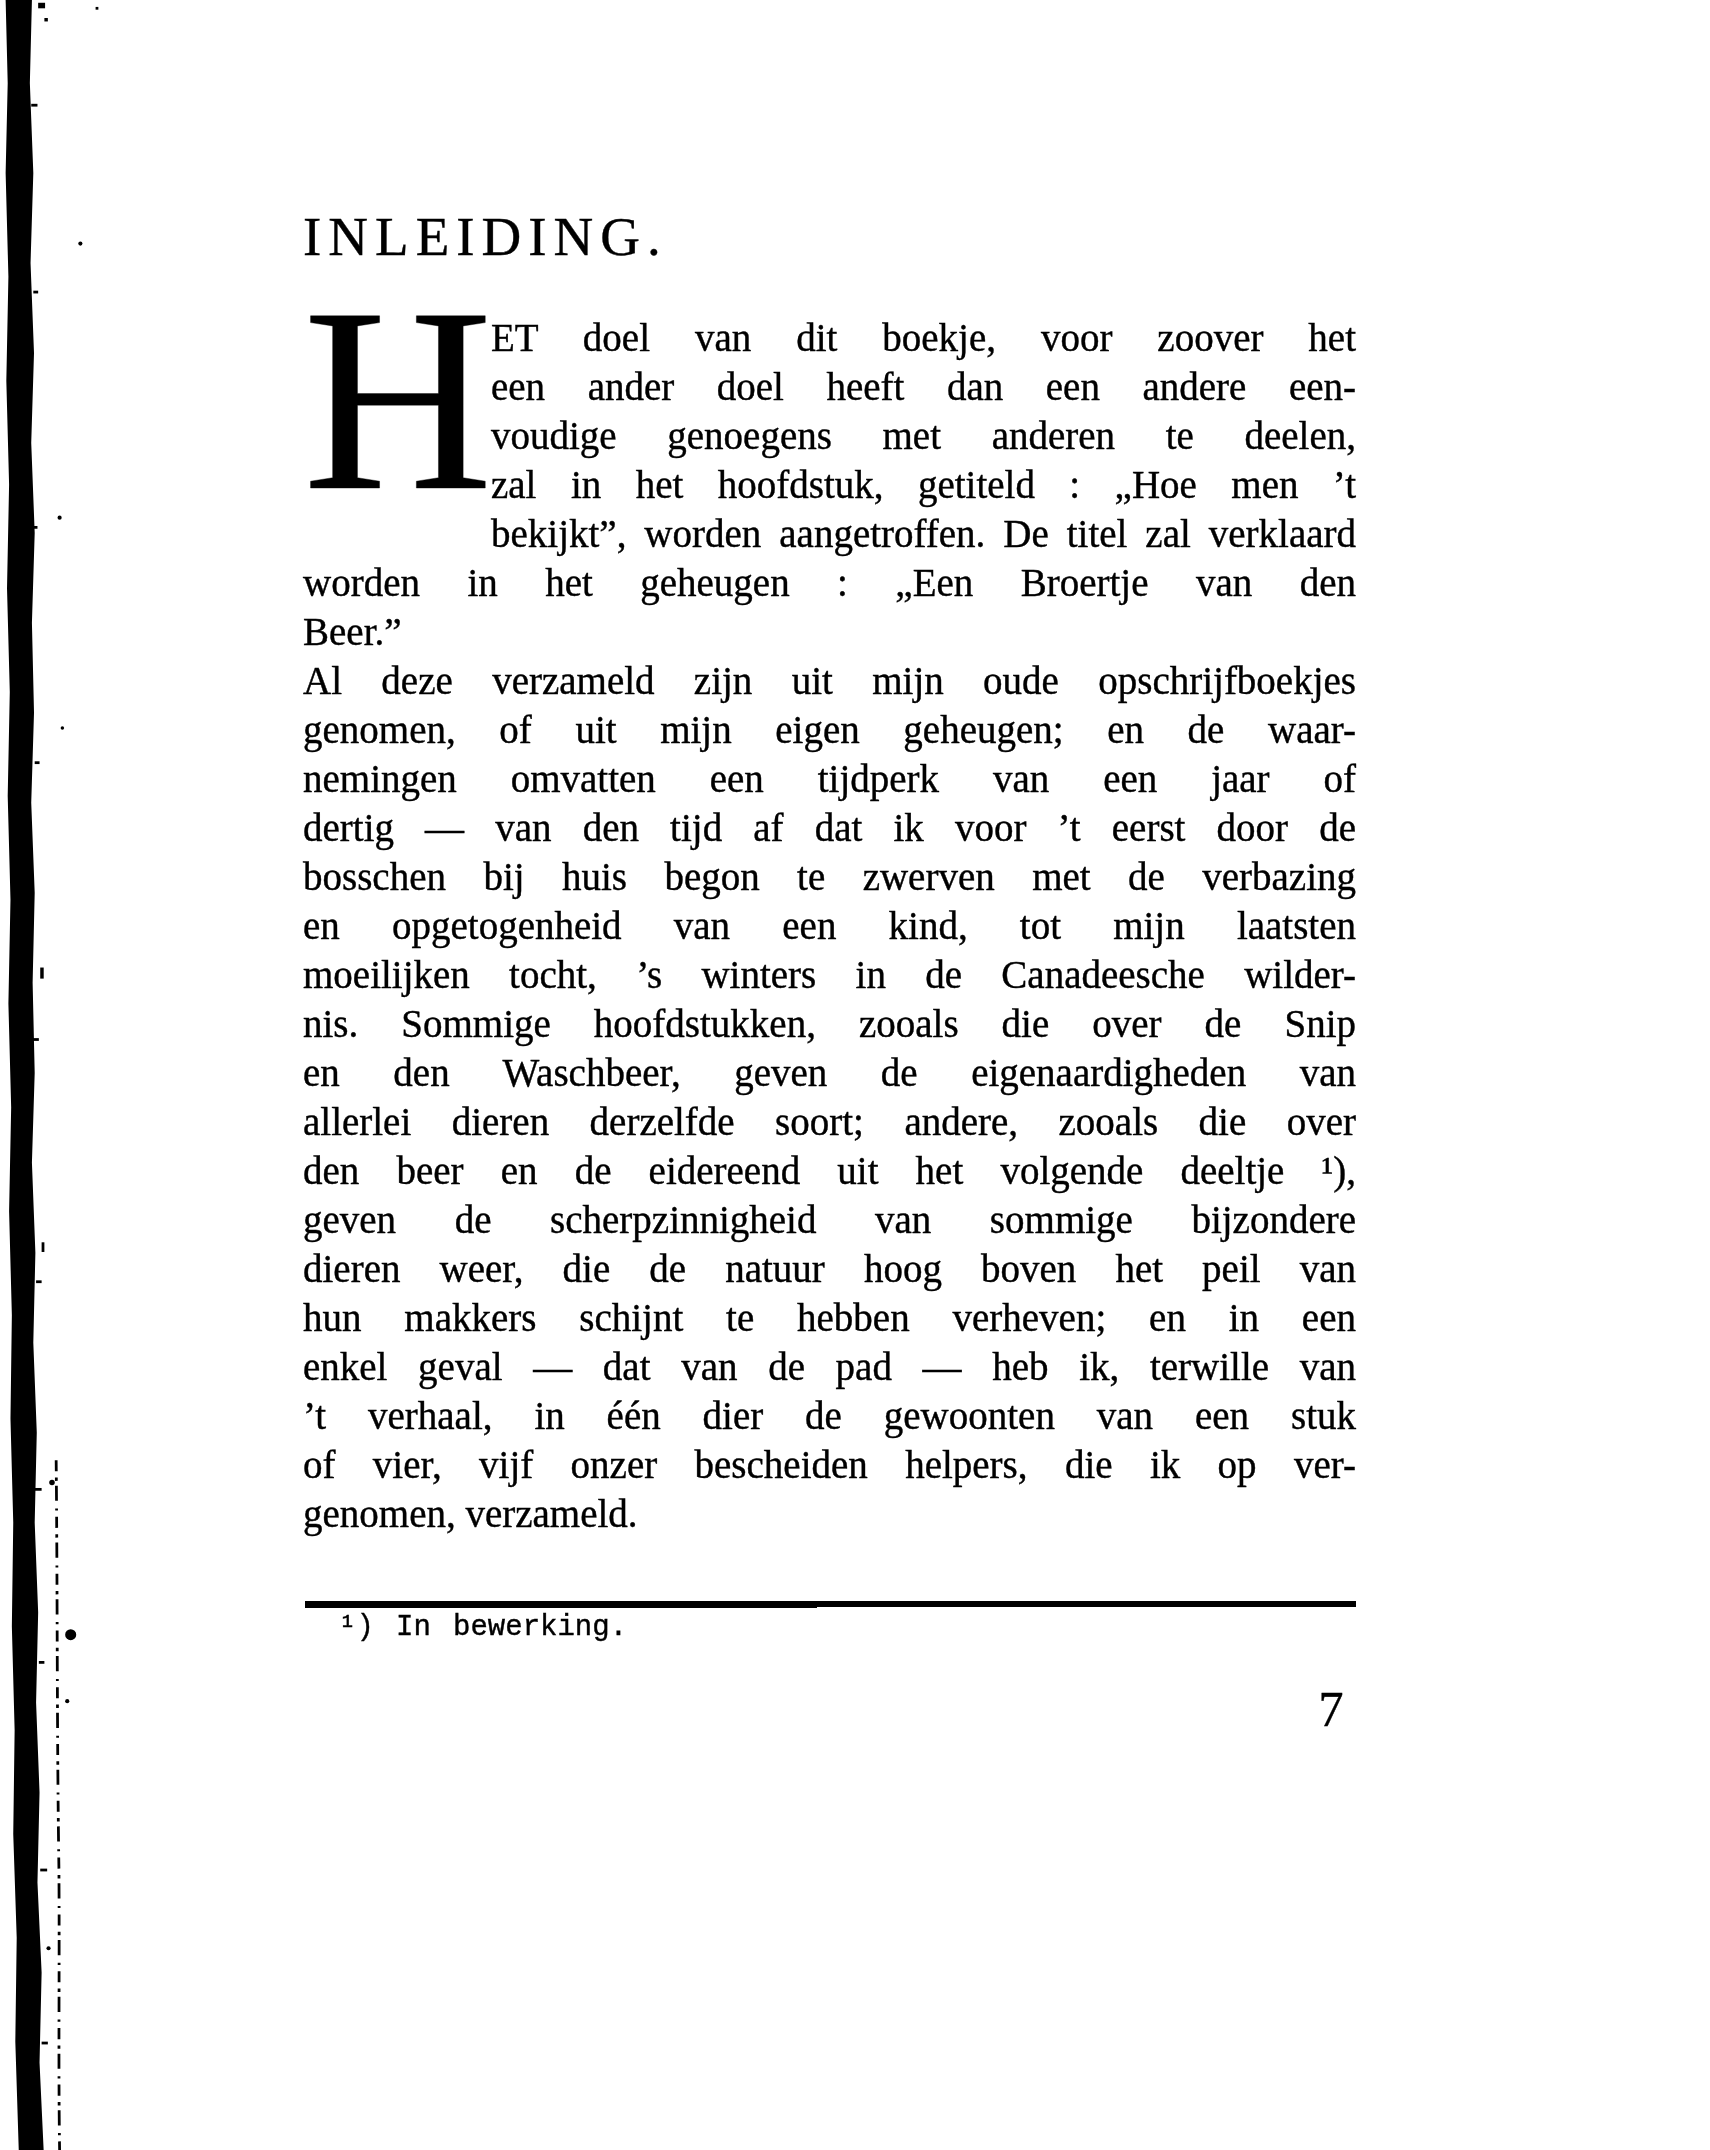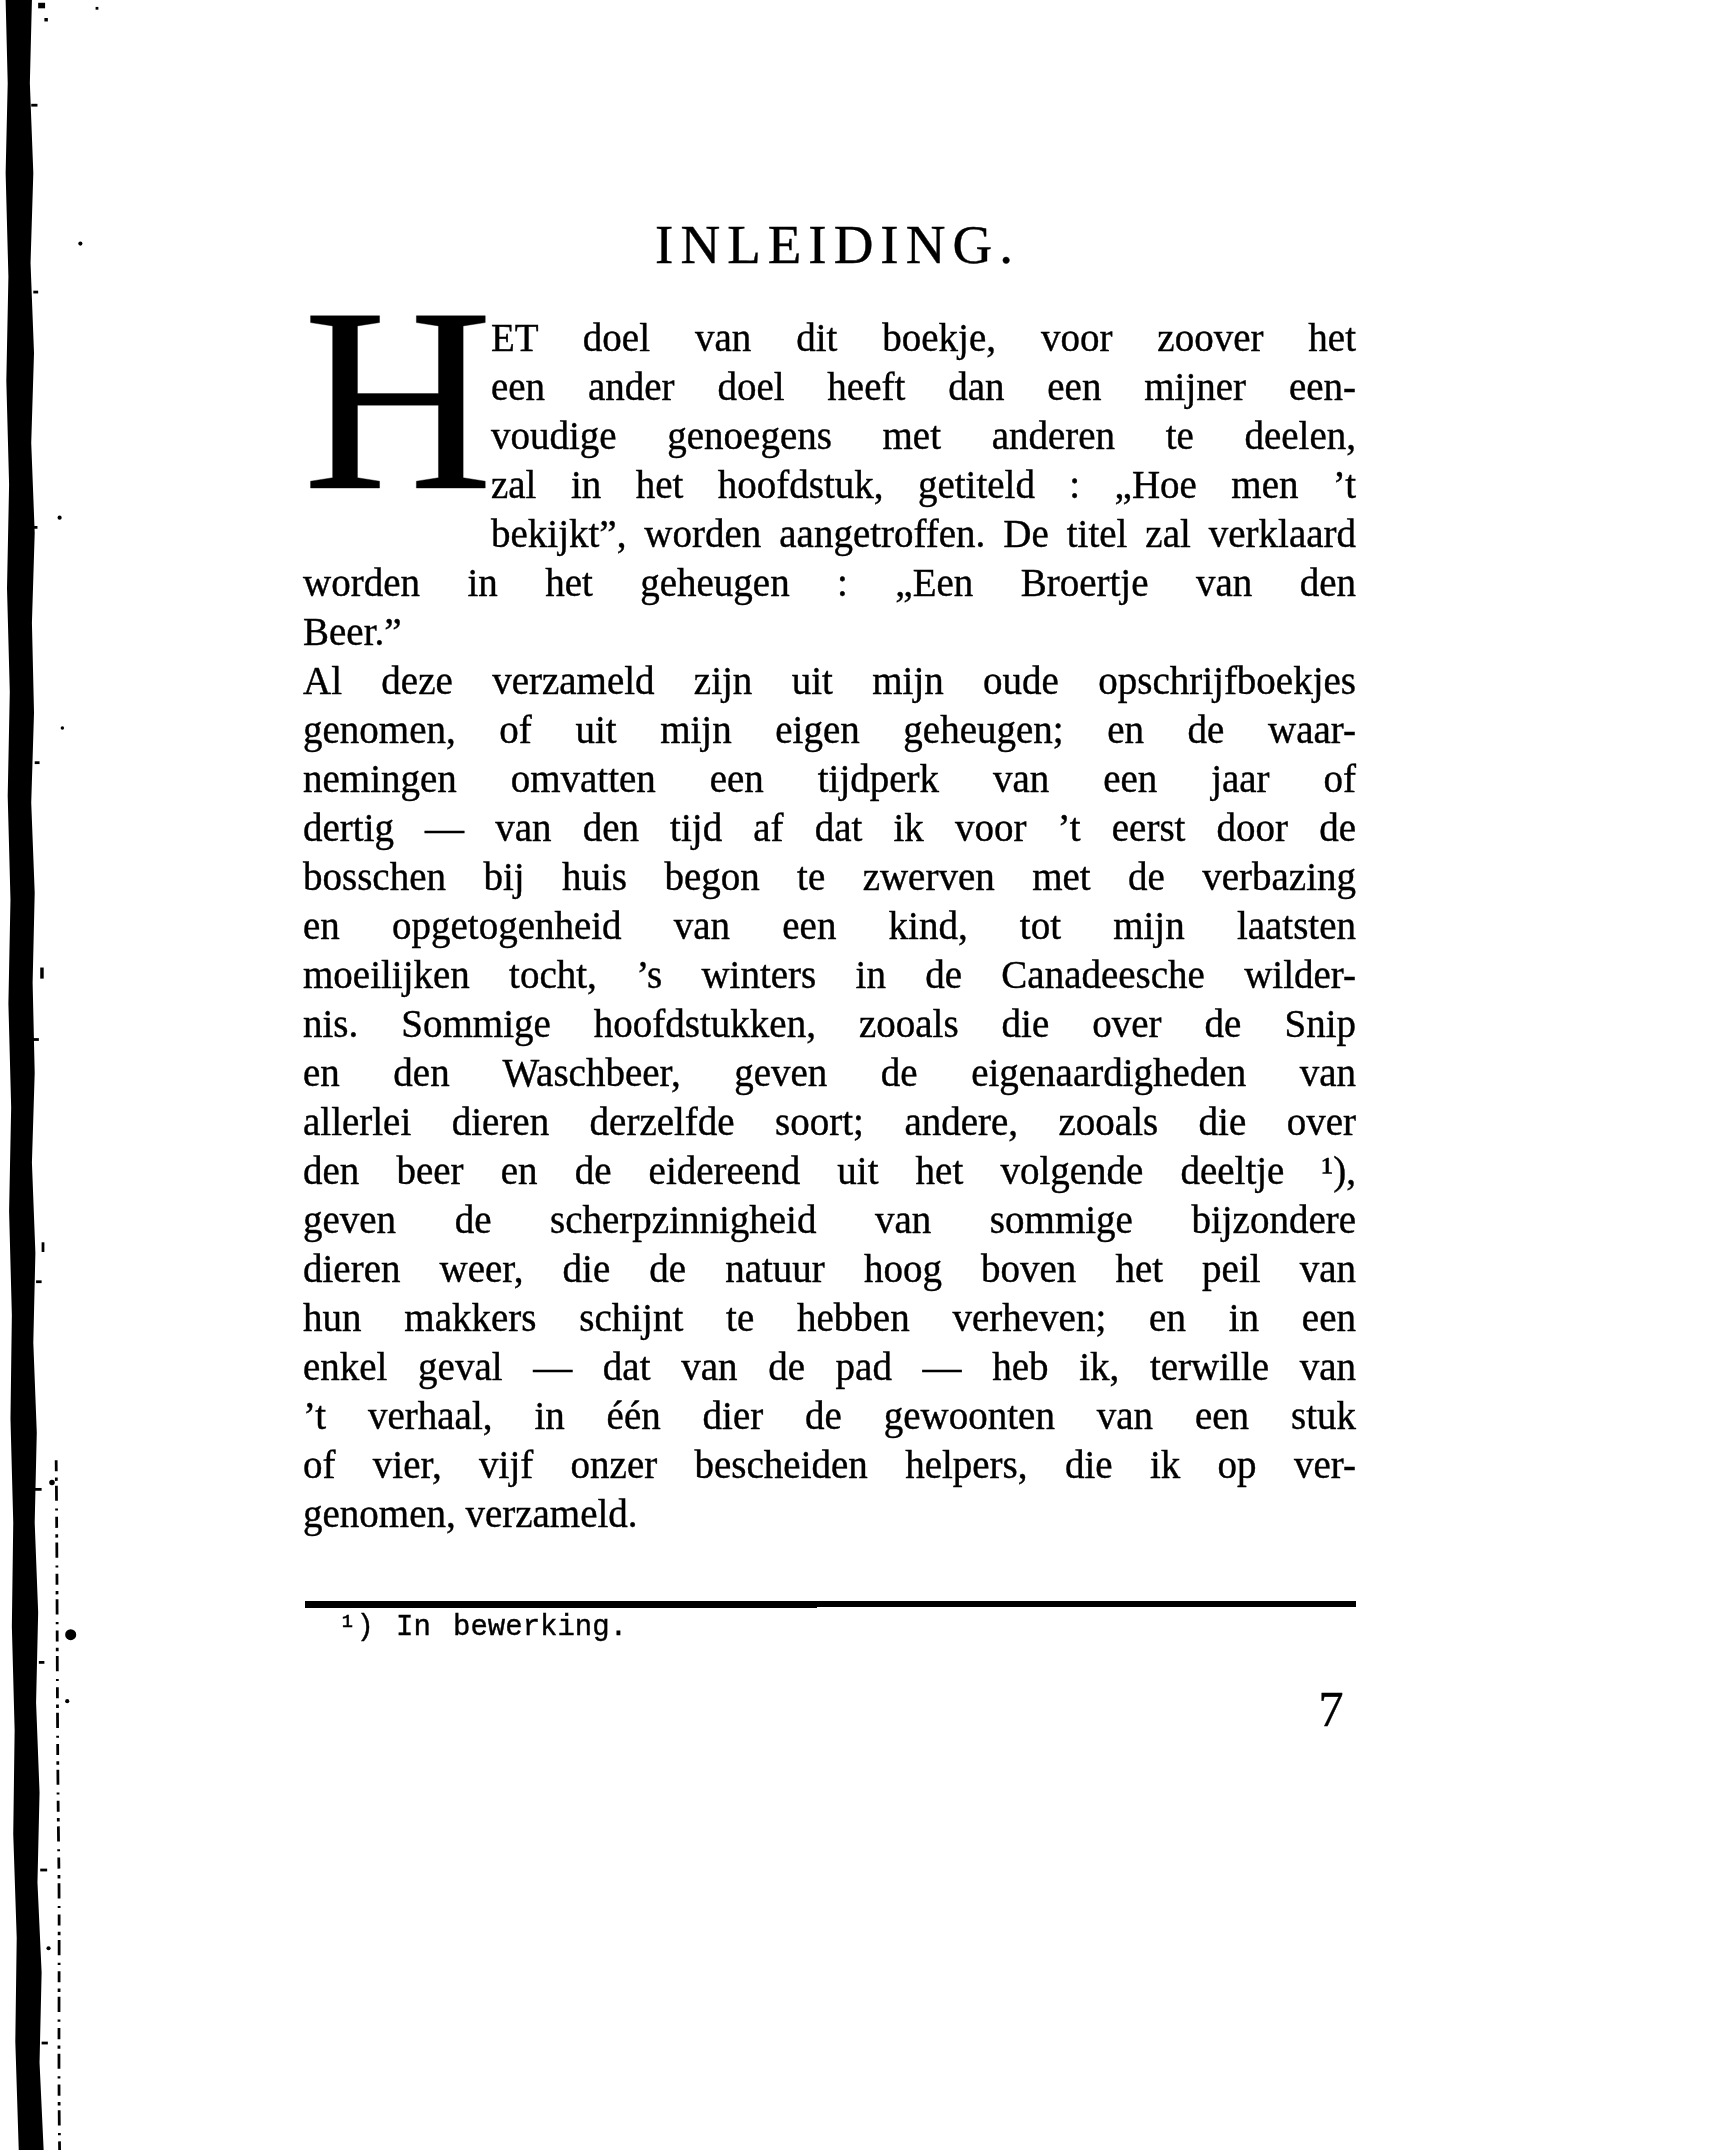--- a/index.html
+++ b/index.html
@@ -23,26 +23,26 @@
   .column {
     position: absolute;
     left: 303px; top: 0;
     width: 1053px; height: 2151px;
     -webkit-text-stroke: 0.4px #000;
   }
   .title {
     position: absolute;
     top: 206px; left: 0;
     width: 100%;
-    margin: 8px;
+    margin: 0;
     font-size: 55px;
     font-weight: normal;
     line-height: 62px;
     letter-spacing: 7px;
-    text-align: center;
+    text-align: left;
     white-space: nowrap;
   }
   .body-text {
     position: absolute;
     top: 313px; left: 0;
     width: 100%;
   }
   .para { margin: 0; padding: 0; }
   .line {
     font-size: 39px;
@@ -132,21 +132,21 @@
   </svg>
 
   <div class="column">
 
     <h1 class="title">INLEIDING.</h1>
 
     <div class="body-text">
       <div class="para">
         <span class="dropcap">H</span>
         <div class="line">ET doel van dit boekje, voor zoover het</div>
-        <div class="line">een ander doel heeft dan een mijner een-</div>
+        <div class="line">een ander doel heeft dan een andere een-</div>
         <div class="line">voudige genoegens met anderen te deelen,</div>
         <div class="line">zal in het hoofdstuk, getiteld : „Hoe men ’t</div>
         <div class="line">bekijkt”, worden aangetroffen. De titel zal verklaard</div>
         <div class="line">worden in het geheugen : „Een Broertje van den</div>
         <div class="line short">Beer.”</div>
       </div>
       <div class="para">
         <div class="line">Al deze verzameld zijn uit mijn oude opschrijfboekjes</div>
         <div class="line">genomen, of uit mijn eigen geheugen; en de waar-</div>
         <div class="line">nemingen omvatten een tijdperk van een jaar of</div>

